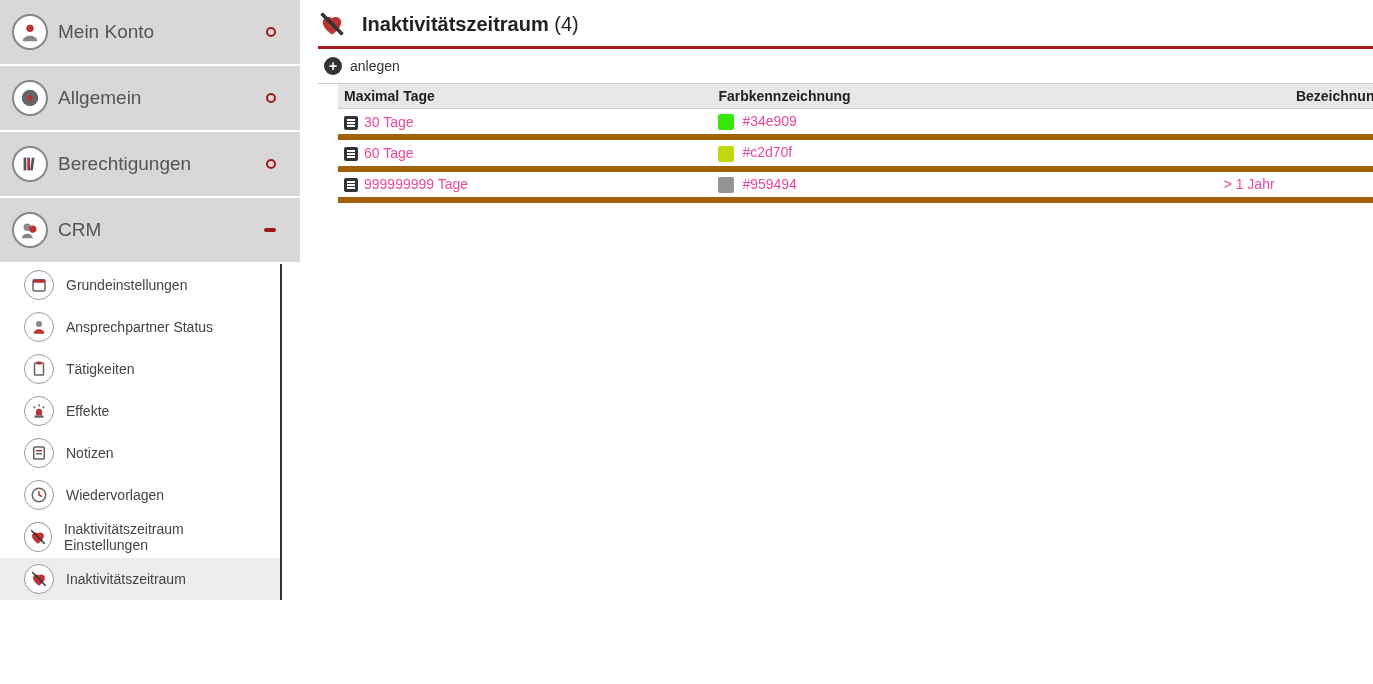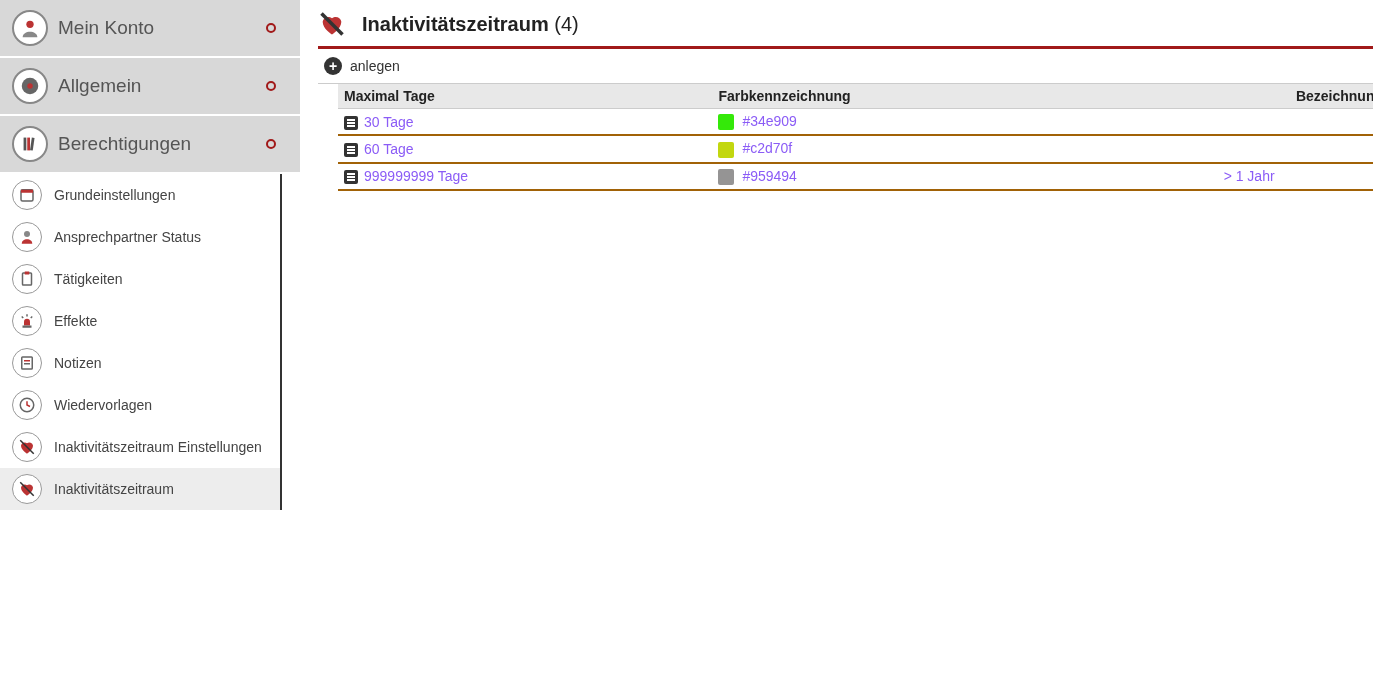--- a/index.html
+++ b/index.html
@@ -16,21 +16,21 @@
   
   .sidebar {
     width: 300px;
     background: #fff;
     display: flex;
     flex-direction: column;
   }
   .top-item {
     display: flex;
     align-items: center;
-    height: 58px;
+    height: 66px;
     background: #d8d8d8;
     padding: 0 12px;
     border-bottom: 2px solid #fff;
     cursor: pointer;
   }
   .top-item .top-icon {
     width: 36px;
     height: 36px;
     border-radius: 50%;
     border: 2px solid #888;
@@ -61,21 +61,21 @@
   }
   .sub-list {
     background: #fff;
     border-right: 2px solid #333;
     margin-right: 18px;
   }
   .sub-item {
     display: flex;
     align-items: center;
     height: 42px;
-    padding: 0 12px;
+    padding: 0 24px;
     cursor: pointer;
   }
   .sub-item.active {
     background: #ededed;
   }
   .sub-item .sub-icon {
     width: 30px;
     height: 30px;
     border-radius: 50%;
     border: 1.5px solid #999;
@@ -151,22 +151,22 @@
     font-weight: bold;
     font-size: 14px;
     padding: 4px 6px;
     background: #e8e8e8;
     border-bottom: 1px solid #ccc;
     color: #222;
   }
   table.data thead th:last-child { text-align: right; padding-right: 10px;}
   table.data tbody td {
     padding: 4px 6px;
-    border-bottom: 2px solid #a16207;
-    color: #8b5cf6;
+    border-bottom: 6px solid #a16207;
+    color: #ec4899;
     vertical-align: middle;
   }
   table.data tbody td:last-child { text-align: center; padding-right: 10px;}
   .row-icon {
     display: inline-block;
     width: 14px; height: 14px;
     background: #333;
     border-radius: 2px;
     vertical-align: middle;
     margin-right: 6px;
@@ -219,20 +219,31 @@
       <svg width="22" height="22" viewBox="0 0 24 24">
           <rect x="5" y="5" width="3" height="14" fill="#555"></rect>
           <rect x="9" y="5" width="3" height="14" fill="#b33"></rect>
           <rect x="13" y="5" width="3" height="14" fill="#555" transform="rotate(8 14 12)"></rect>
         </svg>
     </span>
     <span class="label">Berechtigungen</span>
     <span class="indicator"></span>
   </div>
 
+  <div class="top-item open">
+    <span class="top-icon">
+      <svg width="22" height="22" viewBox="0 0 24 24">
+          <circle cx="9" cy="9" r="4" fill="#888"></circle>
+          <circle cx="15" cy="11" r="4" fill="#b33"></circle>
+          <path d="M3 21c0-3 3-5 6-5s6 2 6 5" fill="#888"></path>
+        </svg>
+    </span>
+    <span class="label">CRM</span>
+    <span class="indicator"></span>
+  </div>
 
   <div class="sub-list">
 
     <div class="sub-item">
       <span class="sub-icon">
         <svg width="18" height="18" viewBox="0 0 24 24">
             <rect x="4" y="5" width="16" height="15" rx="2" fill="none" stroke="#666" stroke-width="2"></rect>
             <rect x="4" y="5" width="16" height="4" fill="#b33"></rect>
           </svg>
       </span>

